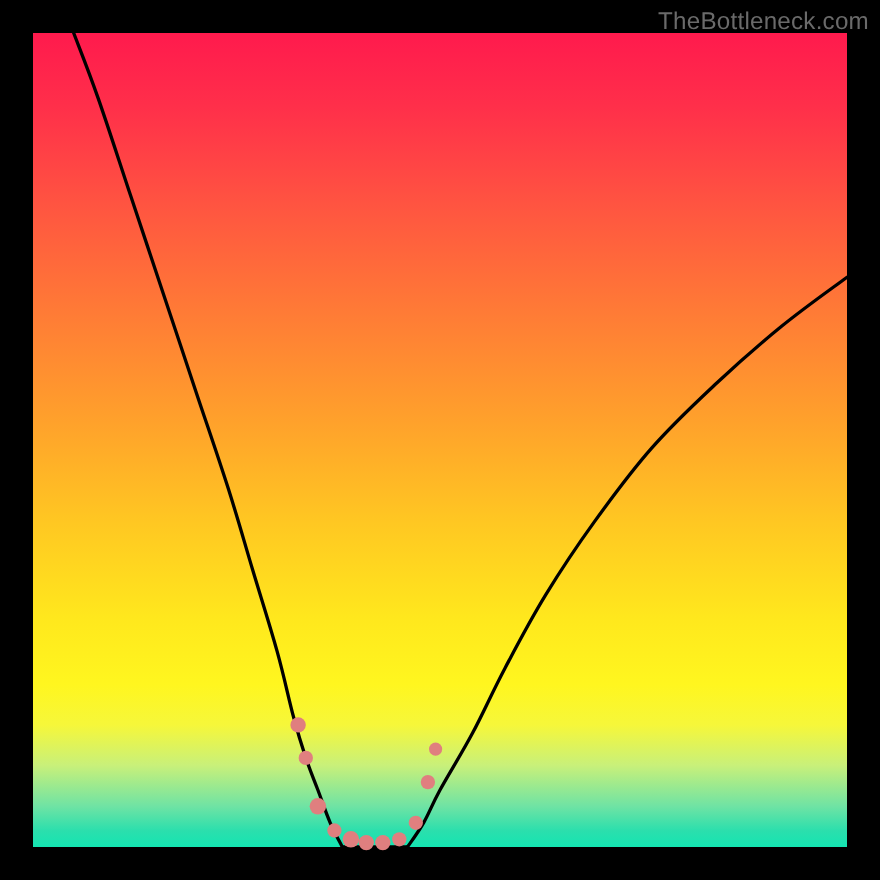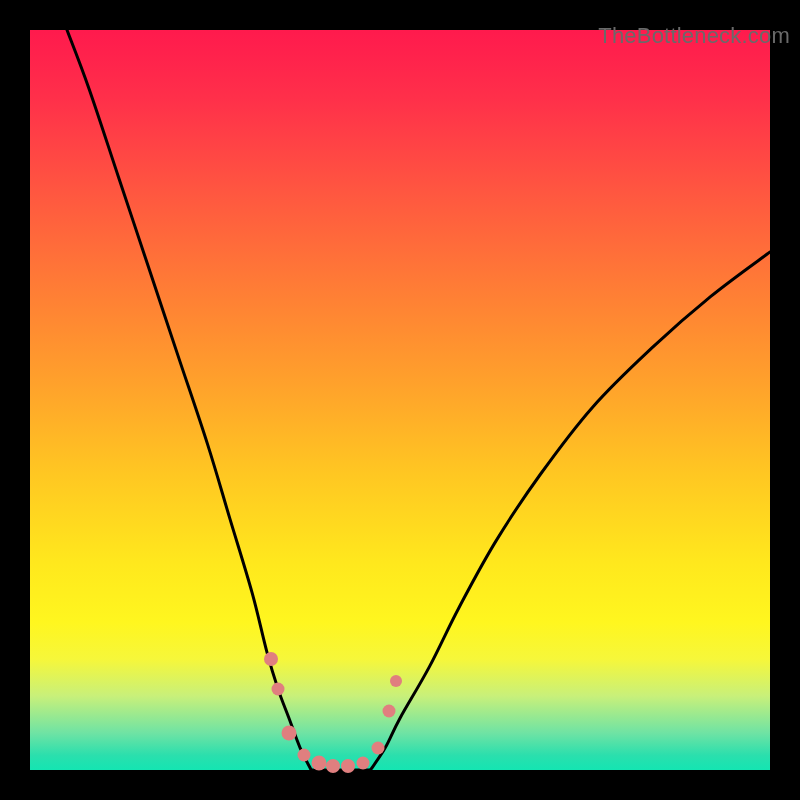--- a/index.html
+++ b/index.html
@@ -35,21 +35,21 @@
       #fff61f 80%,
       #f6f73a 85%,
       #c8f07a 90%,
       #6fe3a4 95%,
       #2bdfad 98%,
       #14e5b2 100%
     );
   }
   .watermark {
     position: absolute;
-    top: 23px;
+    top: 6px;
     right: 10px;
     color: #6a6a6a;
     font-size: 22px;
     font-weight: 500;
     letter-spacing: 0.2px;
     z-index: 5;
   }
   svg.curve {
     position: absolute;
     left: 0;

